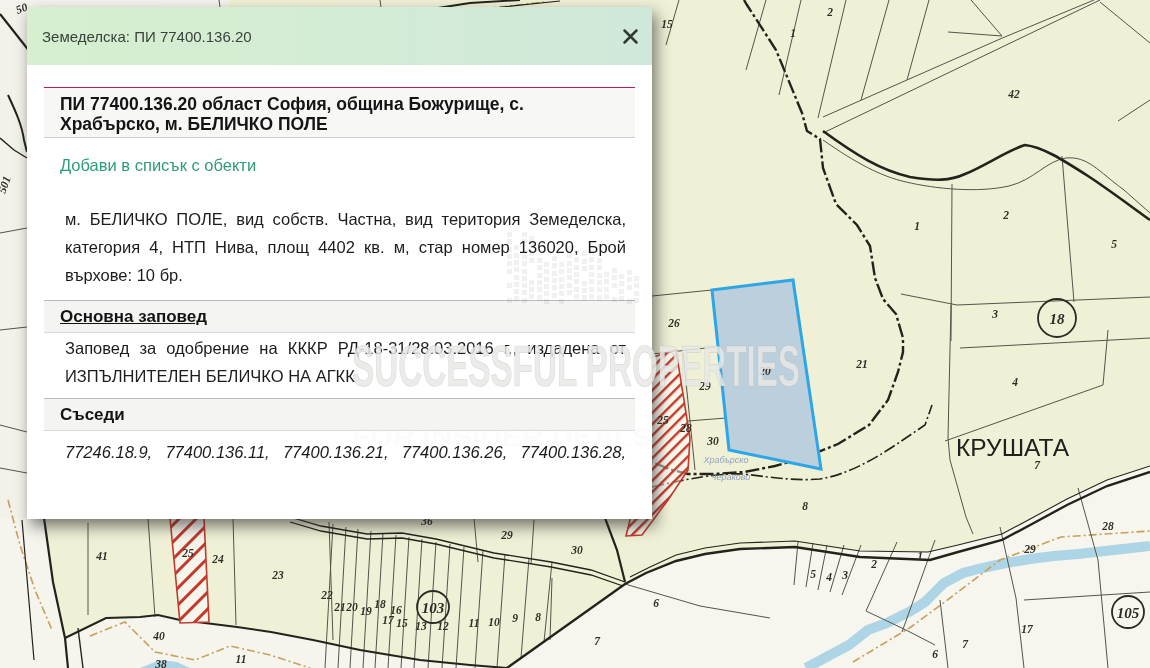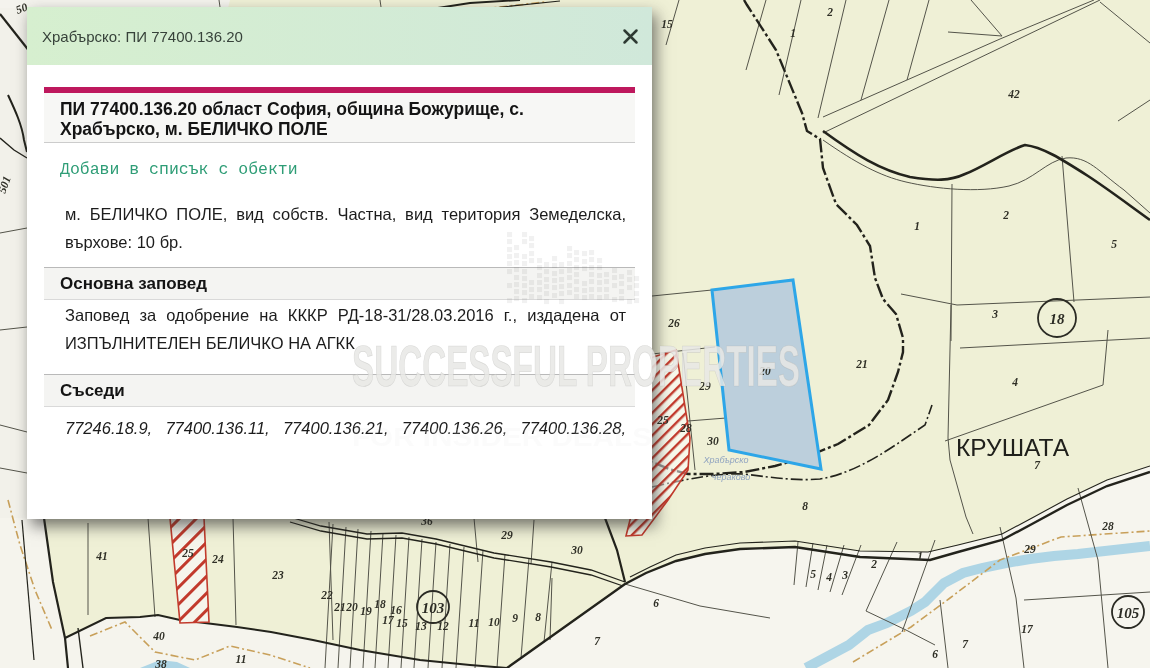--- a/index.html
+++ b/index.html
@@ -7,29 +7,29 @@
 #wm{position:absolute;left:0;top:0;z-index:30;pointer-events:none;}
 .ml{font-family:"Liberation Serif",serif;font-style:italic;font-weight:bold;font-size:11.5px;fill:#2f2f26;text-anchor:middle;}
 .mc{font-family:"Liberation Serif",serif;font-style:italic;font-weight:bold;font-size:15px;fill:#2b2b24;text-anchor:middle;}
 .tl{fill:none;stroke:#54544a;stroke-width:1;}
 .krush{font-family:"Liberation Sans",sans-serif;font-size:24px;fill:#20201c;}
 .bluetxt{font-family:"Liberation Sans",sans-serif;font-size:9px;font-style:italic;fill:#8fa3c0;text-anchor:middle;}
 #panel{position:absolute;left:27px;top:7px;width:625px;height:512px;background:#fff;box-shadow:4px 7px 14px rgba(40,40,40,.62);z-index:10;}
 .hd{height:58px;background:linear-gradient(90deg,#d6efcf,#d0e8da);display:flex;align-items:center;justify-content:space-between;padding:0 15px;font-size:15px;color:#37423a;}
 .x{margin-right:-2px;}
 .bd{padding:0 17px;font-size:16.5px;color:#1c1c1c;}
-.title{margin-top:22px;background:#f7f7f5;border-top:6px solid #be185d;border-bottom:1px solid #ccc;padding:6px 16px 3px;font-weight:bold;font-size:17.5px;line-height:20px;color:#141414;}
-.link{color:#2e9d76;margin:17px 16px 0;line-height:20px;font-family:Liberation Mono, monospace;}
+.title{margin-top:22px;background:#f7f7f5;border-top:1px solid #be185d;border-bottom:1px solid #ccc;padding:6px 16px 3px;font-weight:bold;font-size:17.5px;line-height:20px;color:#141414;}
+.link{color:#2e9d76;margin:17px 16px 0;line-height:20px;}
 .para{margin:0 0 0 21px;width:561px;line-height:28px;}
 .j{text-align:justify;text-align-last:justify;}
-.p1{margin-top:20px;}
+.p1{margin-top:30px;}
 .sec{background:#f4f4f2;border-top:1px solid #b9b9b9;border-bottom:1px solid #d9d9d9;padding:4px 16px;font-weight:bold;font-size:17px;line-height:23px;color:#141414;}
-.s1{margin-top:11px;}
+.s1{margin-top:11px;text-decoration:underline;}
 .p2{margin-top:1px;}
-.s2{margin-top:17px;}
+.s2{margin-top:8px;}
 .p3{margin-top:7px;font-style:italic;}
 </style></head>
 <body>
 <svg id="map" width="1150" height="668" viewBox="0 0 1150 668">
 <rect width="1150" height="668" fill="#eff0d6"></rect>
 <polygon points="0,0 46,0 40,130 34,300 30,520 46,668 0,668" fill="#f2f1ea"></polygon>
 <polygon points="0,0 230,0 228,8 0,8" fill="#f4f3ed"></polygon>
 <path d="M0,518 L44,518 53,582 65,638 106,618 140,617 158,615 180,620 213,624 237,627 271,632 313,640 360,650 420,660 470,665 507,668 L0,668 Z" fill="#f5f4ed"></path>
 <path d="M507,668 L625,584 646,573 676,561 705,554 740,549 795,547 860,551 928,552 958,545 1002,534 1032,518 1067,499 1107,480 1150,466 1150,668 Z" fill="#f6f5ee"></path>
 
@@ -204,30 +204,31 @@
 <text x="241" y="663" class="ml">11</text>
 <text x="161" y="668" class="ml">38</text>
 <text x="956" y="456" class="krush" textLength="113" lengthAdjust="spacingAndGlyphs">КРУШАТА</text>
 <text x="8" y="186" class="ml" transform="rotate(-70 8 186)">501</text>
 <text x="23" y="12" class="ml" transform="rotate(-20 23 12)">50</text>
 <text x="726" y="463" class="bluetxt">Храбърско</text>
 <text x="731" y="480" class="bluetxt">чераково</text>
 </svg>
 <div id="panel">
  <div class="hd">
-      <span>Храбърско: ПИ 77400.136.20</span>
+      <span>Земеделска: ПИ 77400.136.20</span>
       <svg class="x" width="17" height="17" viewBox="0 0 17 17">
         <path d="M2.5,2.5 L14.5,14.5 M14.5,2.5 L2.5,14.5" stroke="#2e3a33" stroke-width="2.5" stroke-linecap="round"></path>
       </svg>
     </div>
  <div class="bd">
   <div class="title">ПИ 77400.136.20 област София, община Божурище, с. Храбърско, м. БЕЛИЧКО ПОЛЕ</div>
   <div class="link">Добави в списък с обекти</div>
   <div class="para p1">
         <div class="j">м.&nbsp;БЕЛИЧКО&nbsp;ПОЛЕ, вид собств. Частна, вид територия Земеделска,</div>
+        <div class="j">категория 4, НТП Нива, площ 4402 кв. м, стар номер 136020, Брой</div>
         <div>върхове: 10 бр.</div>
       </div>
   <div class="sec s1">Основна заповед</div>
   <div class="para p2">
         <div class="j">Заповед за одобрение на КККР РД-18-31/28.03.2016 г., издадена от</div>
         <div>ИЗПЪЛНИТЕЛЕН БЕЛИЧКО НА АГКК</div>
       </div>
   <div class="sec s2">Съседи</div>
   <div class="para p3">
         <div class="j">77246.18.9, 77400.136.11, 77400.136.21, 77400.136.26, 77400.136.28,</div>

